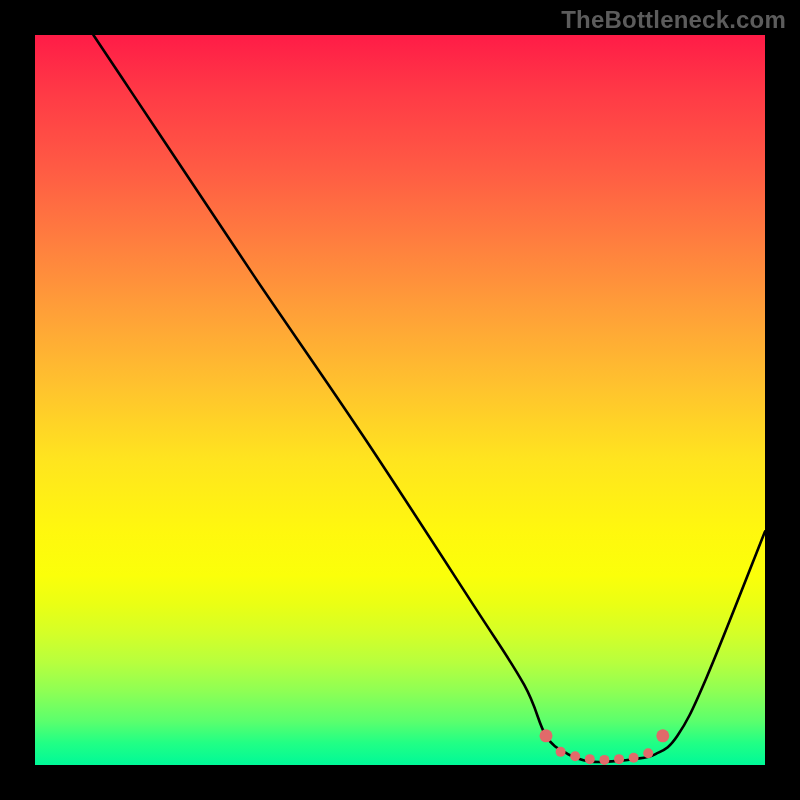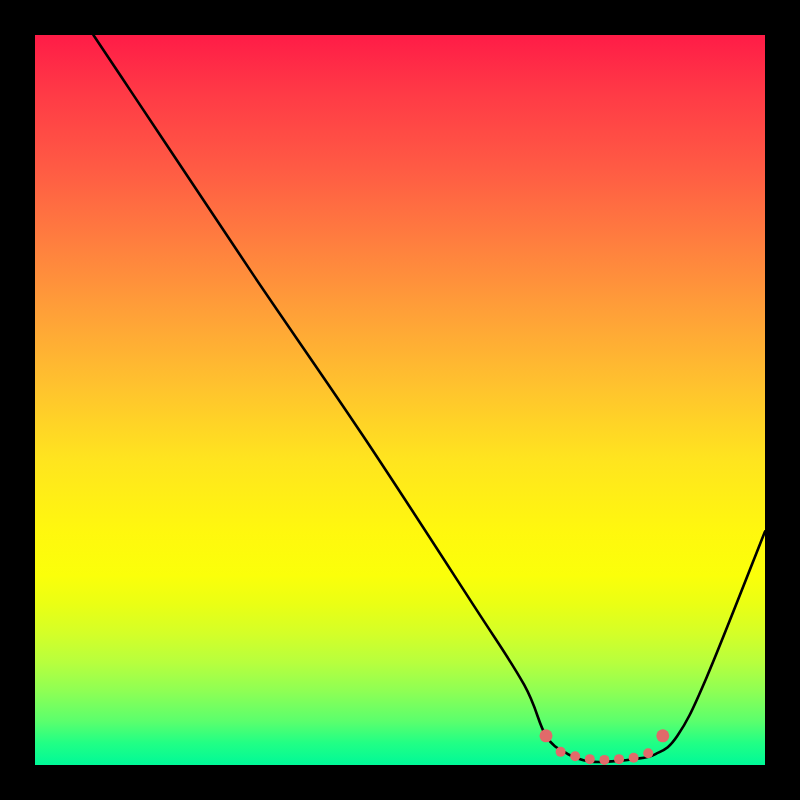--- a/index.html
+++ b/index.html
@@ -71,20 +71,21 @@
     width: 100%;
     height: 100%;
     z-index: 5;
   }
 </style>
 </head>
 <body>
 
 <div class="frame">
 
+  <div class="watermark">TheBottleneck.com</div>
 
   <div class="plot-area">
     <div class="gradient"></div>
 
     <svg class="curve" viewBox="0 0 730 730" preserveAspectRatio="none">
       <path id="curve-path" fill="none" stroke="#000" stroke-width="2.6" stroke-linejoin="round" stroke-linecap="round" d="M 58.40 0.00 C 63.66 7.88, 74.46 24.09, 87.60 43.80 C 100.74 63.51, 107.75 74.02, 131.40 109.50 C 155.05 144.98, 183.52 188.34, 219.00 240.90 C 254.48 293.46, 289.08 342.37, 328.50 401.50 C 367.92 460.63, 409.09 524.72, 438.00 569.40 C 466.91 614.08, 475.96 626.05, 489.10 649.70 C 502.24 673.35, 503.12 688.32, 511.00 700.80 C 518.88 713.28, 525.02 714.45, 532.90 719.05 C 540.78 723.65, 546.92 725.04, 554.80 726.35 C 562.68 727.66, 568.82 726.74, 576.70 726.35 C 584.58 725.96, 590.72 725.47, 598.60 724.16 C 606.48 722.85, 612.62 723.25, 620.50 719.05 C 628.38 714.85, 633.20 714.60, 642.40 700.80 C 651.60 687.00, 655.83 679.19, 671.60 642.40 C 687.37 605.61, 719.49 522.68, 730.00 496.40"></path>
       <g id="marker-group">
           <circle cx="511.00" cy="700.80" r="6.5" fill="#e16a6a"></circle>
           <circle cx="525.60" cy="716.86" r="5" fill="#e16a6a"></circle>
           <circle cx="540.20" cy="721.24" r="5" fill="#e16a6a"></circle>

